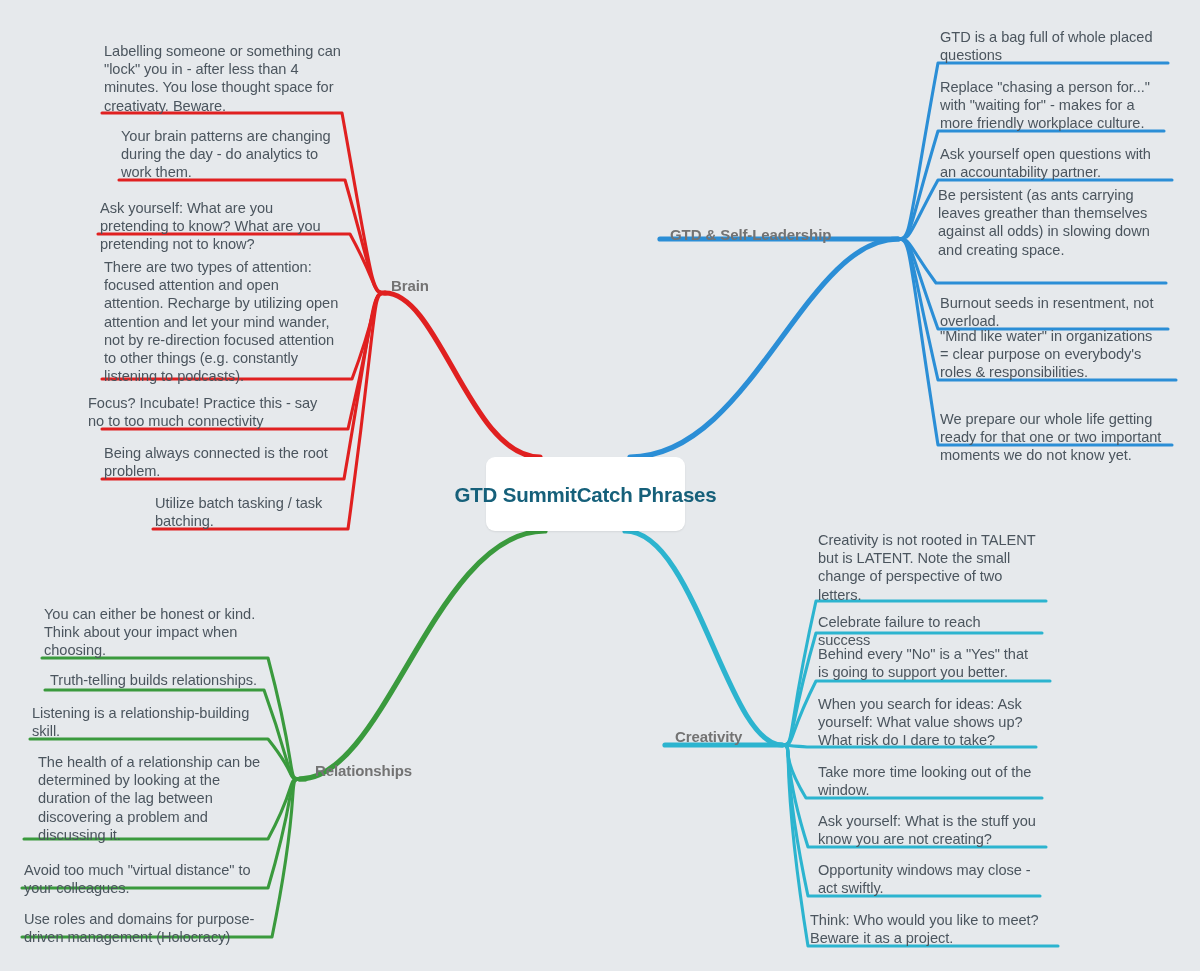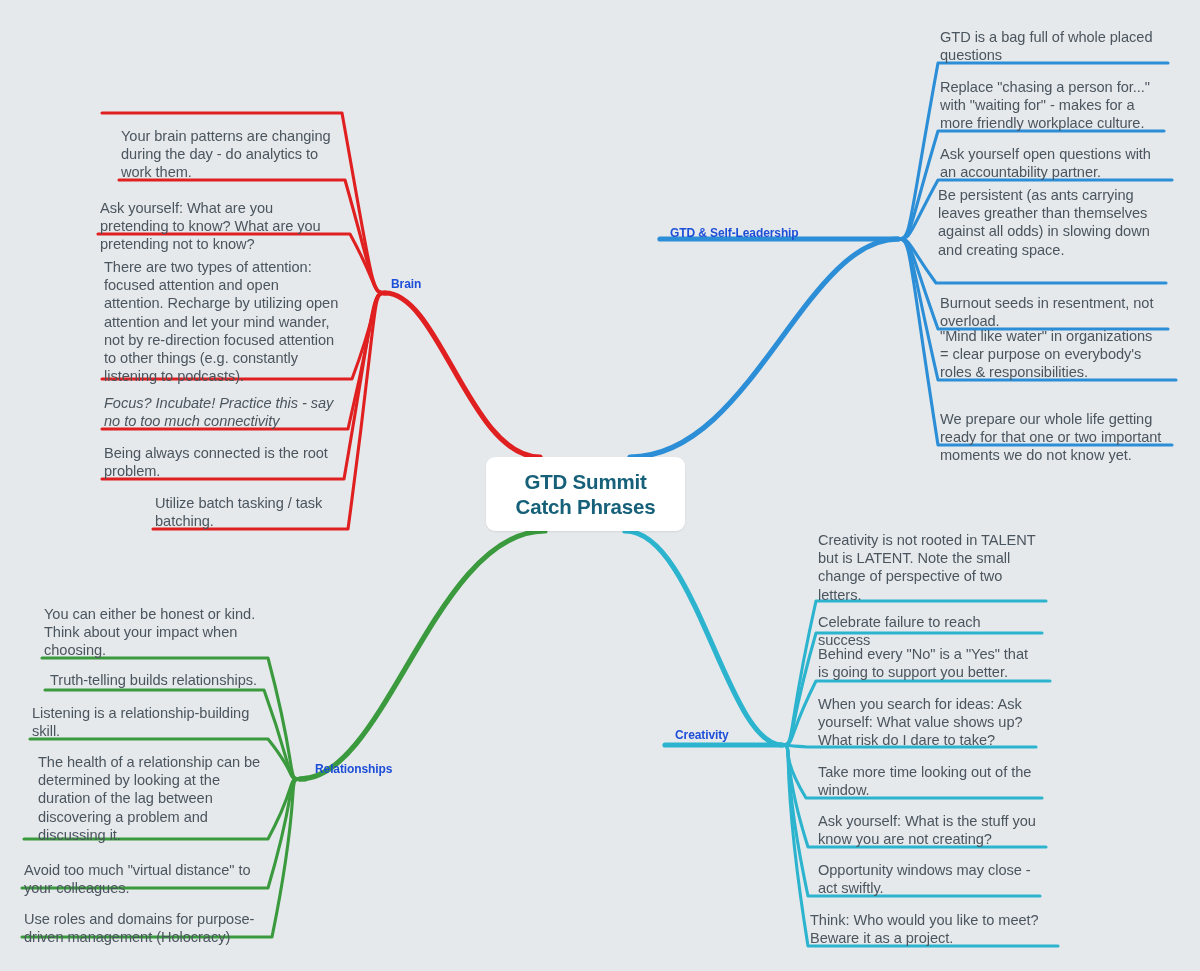--- a/index.html
+++ b/index.html
@@ -24,37 +24,37 @@
   .leaf {
     position: absolute;
     color: #4b555e;
     font-size: 14.6px;
     line-height: 18.2px;
     letter-spacing: -0.05px;
   }
   .leaf.right { text-align: left; }
   .branch-label {
     position: absolute;
-    color: #1d4ed8;
-    font-size: 12px;
+    color: #737373;
+    font-size: 15px;
     font-weight: bold;
     letter-spacing: -0.1px;
     white-space: nowrap;
   }
   #center-node {
     position: absolute;
     left: 486px;
     top: 457px;
     width: 199px;
     height: 74px;
     background: #ffffff;
     border-radius: 9px;
     box-shadow: 0 1px 2px rgba(0,0,0,0.08);
     display: flex;
-    flex-direction: column;
+    flex-direction: row;
     align-items: center;
     justify-content: center;
   }
   #center-node .line {
     color: #16607a;
     font-size: 20.5px;
     font-weight: bold;
     line-height: 25px;
     letter-spacing: -0.2px;
     white-space: nowrap;
@@ -102,24 +102,25 @@
       <path d="M898,239 L660,239" stroke="#2b8ed6" stroke-width="5.2" fill="none" stroke-linecap="round" stroke-linejoin="round"></path>
       <path d="M300,779 L305,779" stroke="#3a9a3d" stroke-width="5.2" fill="none" stroke-linecap="round" stroke-linejoin="round"></path>
       <path d="M782,745 L665,745" stroke="#2cb4cf" stroke-width="5.2" fill="none" stroke-linecap="round" stroke-linejoin="round"></path>
     </svg>
 
   <div id="center-node">
     <div class="line">GTD Summit</div>
     <div class="line">Catch Phrases</div>
   </div>
 
+<div class="leaf left" style="left: 104px; top: 42px; width: 238px;">Labelling someone or something can "lock" you in - after less than 4 minutes. You lose thought space for creativaty. Beware.</div>
     <div class="leaf left" style="left: 121px; top: 127px; width: 224px;">Your brain patterns are changing during the day - do analytics to work them.</div>
     <div class="leaf left" style="left: 100px; top: 199px; width: 236px;">Ask yourself: What are you pretending to know? What are you pretending not to know?</div>
     <div class="leaf left" style="left: 104px; top: 258px; width: 236px;">There are two types of attention: focused attention and open attention. Recharge by utilizing open attention and let your mind wander, not by re-direction focused attention to other things (e.g. constantly listening to podcasts).</div>
-    <div class="leaf left" style="left: 104px; top: 394px; width: 240px; font-style: italic;">Focus? Incubate! Practice this - say no to too much connectivity</div>
+    <div class="leaf left" style="left: 88px; top: 394px; width: 240px;">Focus? Incubate! Practice this - say no to too much connectivity</div>
     <div class="leaf left" style="left: 104px; top: 444px; width: 238px;">Being always connected is the root problem.</div>
     <div class="leaf left" style="left: 155px; top: 494px; width: 192px;">Utilize batch tasking / task batching.</div>
     <div class="leaf right" style="left: 940px; top: 28px; width: 224px;">GTD is a bag full of whole placed questions</div>
     <div class="leaf right" style="left: 940px; top: 78px; width: 222px;">Replace "chasing a person for..." with "waiting for" - makes for a more friendly workplace culture.</div>
     <div class="leaf right" style="left: 940px; top: 145px; width: 224px;">Ask yourself open questions with an accountability partner.</div>
     <div class="leaf right" style="left: 938px; top: 186px; width: 222px;">Be persistent (as ants carrying leaves greather than themselves against all odds) in slowing down and creating space.</div>
     <div class="leaf right" style="left: 940px; top: 294px; width: 224px;">Burnout seeds in resentment, not overload.</div>
     <div class="leaf right" style="left: 940px; top: 327px; width: 224px;">"Mind like water" in organizations = clear purpose on everybody's roles &amp; responsibilities.</div>
     <div class="leaf left" style="left: 44px; top: 605px; width: 224px;">You can either be honest or kind. Think about your impact when choosing.</div>
     <div class="leaf right" style="left: 940px; top: 410px; width: 226px;">We prepare our whole life getting ready for that one or two important moments we do not know yet.</div>

